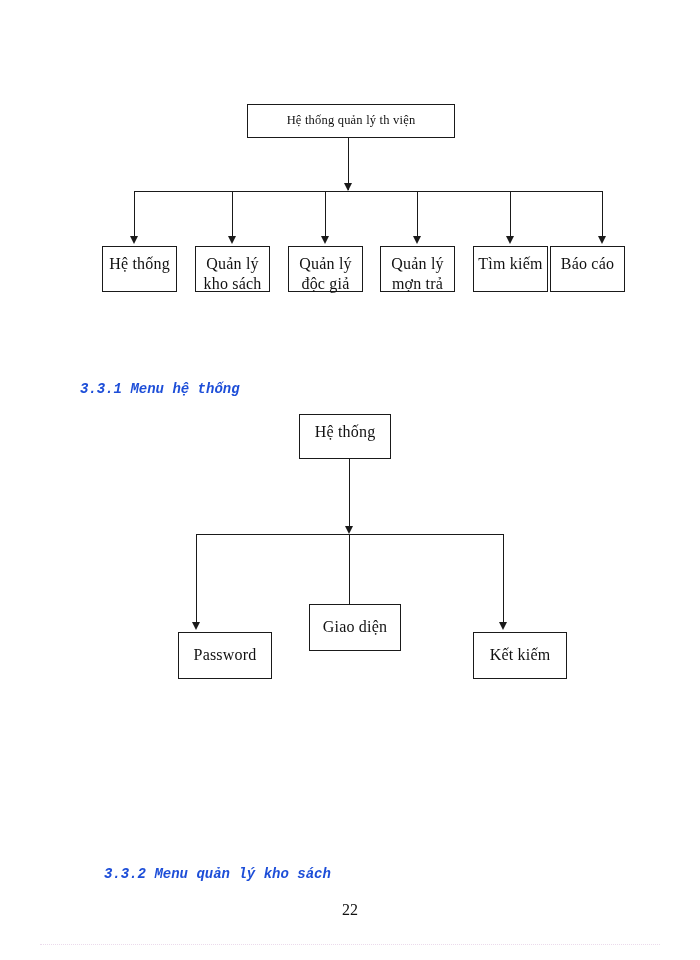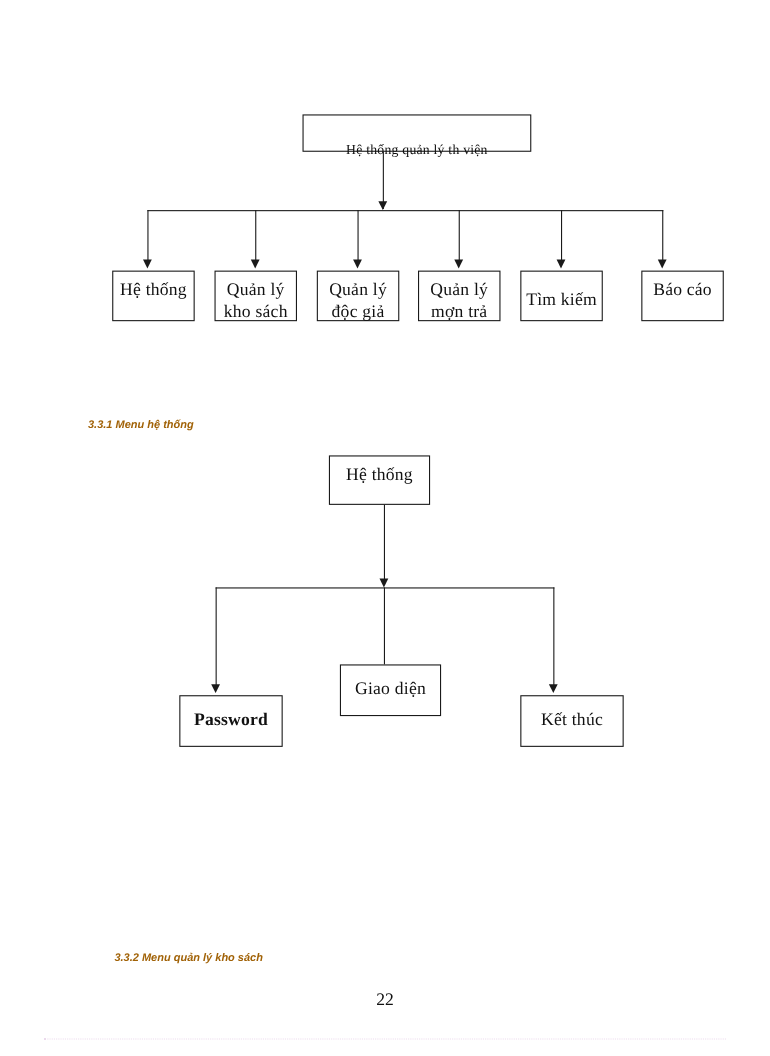--- a/index.html
+++ b/index.html
@@ -59,25 +59,25 @@
     position: absolute;
     width: 0;
     height: 0;
     border-left: 4.5px solid transparent;
     border-right: 4.5px solid transparent;
     border-top: 8px solid #1a1a1a;
   }
 
   .heading {
     position: absolute;
-    font-family: Liberation Sans, sans-serif;
+    font-family: Liberation Mono, monospace;
     font-style: italic;
     font-weight: bold;
-    font-size: 10px;
-    color: #a16207;
+    font-size: 14px;
+    color: #1d4ed8;
     white-space: nowrap;
   }
 
   .page-number {
     position: absolute;
     font-size: 16px;
     color: #111111;
     width: 100%;
     text-align: center;
     left: 0;
@@ -92,21 +92,21 @@
     opacity: 0.9;
   }
 </style>
 </head>
 <body>
 
 <div class="page">
 
   <div>
 
-    <div class="node" style="left:247px; top:104px; width:208px; height:34px; padding-top:24px; font-size:12.5px;margin-left:28px;">
+    <div class="node" style="left:247px; top:104px; width:208px; height:34px; padding-top:8px; font-size:12.5px;">
       <span class="label">Hệ thống quản lý th  viện</span>
     </div>
 
     <div class="vline" style="left:348px; top:138px; height:52px;"></div>
     <div class="arrowhead" style="left:344px; top:183px;"></div>
 
     <div class="hline" style="left:134px; top:191px; width:469px;"></div>
 
     <div class="vline" style="left:134px; top:191px; height:48px;"></div>
     <div class="arrowhead" style="left:130px; top:236px;"></div>
@@ -138,25 +138,25 @@
     <div class="node" style="left:288px; top:246px; width:75px; height:46px;">
       <span class="label">Quản lý
 độc giả</span>
     </div>
 
     <div class="node" style="left:380px; top:246px; width:75px; height:46px;">
       <span class="label">Quản lý
 mợn   trả</span>
     </div>
 
-    <div class="node" style="left:473px; top:246px; width:75px; height:46px;align-items:center;">
+    <div class="node" style="left:473px; top:246px; width:75px; height:46px;">
       <span class="label">Tìm kiếm</span>
     </div>
 
-    <div class="node" style="left:583px; top:246px; width:75px; height:46px;text-align:right;">
+    <div class="node" style="left:550px; top:246px; width:75px; height:46px;text-align:right;">
       <span class="label">Báo cáo</span>
     </div>
   </div>
 
   <div class="heading" style="left:80px; top:381px;">3.3.1 Menu hệ thống</div>
 
   <div>
 
     <div class="node" style="left:299px; top:414px; width:92px; height:45px;">
       <span class="label">Hệ thống</span>
@@ -169,30 +169,30 @@
 
     <div class="vline" style="left:196px; top:534px; height:91px;"></div>
     <div class="arrowhead" style="left:192px; top:622px;"></div>
 
     <div class="vline" style="left:349px; top:534px; height:91px;"></div>
     <div class="arrowhead" style="left:345px; top:622px;"></div>
 
     <div class="vline" style="left:503px; top:534px; height:91px;"></div>
     <div class="arrowhead" style="left:499px; top:622px;"></div>
 
-    <div class="node" style="left:163px; top:632px; width:94px; height:47px; padding-top:12px;font-weight:bold;">
+    <div class="node" style="left:178px; top:632px; width:94px; height:47px; padding-top:12px;">
       <span class="label">Password</span>
     </div>
 
     <div class="node" style="left:309px; top:604px; width:92px; height:47px; padding-top:12px;">
       <span class="label">Giao diện</span>
     </div>
 
     <div class="node" style="left:473px; top:632px; width:94px; height:47px; padding-top:12px;">
-      <span class="label">Kết thúc</span>
+      <span class="label">Kết kiếm</span>
     </div>
   </div>
 
   <div class="heading" style="left:80px; top:866px;margin-left:24px;">3.3.2 Menu quản lý kho sách</div>
 
   <div class="page-number" style="top:901px;">22</div>
 
   <div class="footer-rule" style="top:944px;"></div>
 
 </div>

